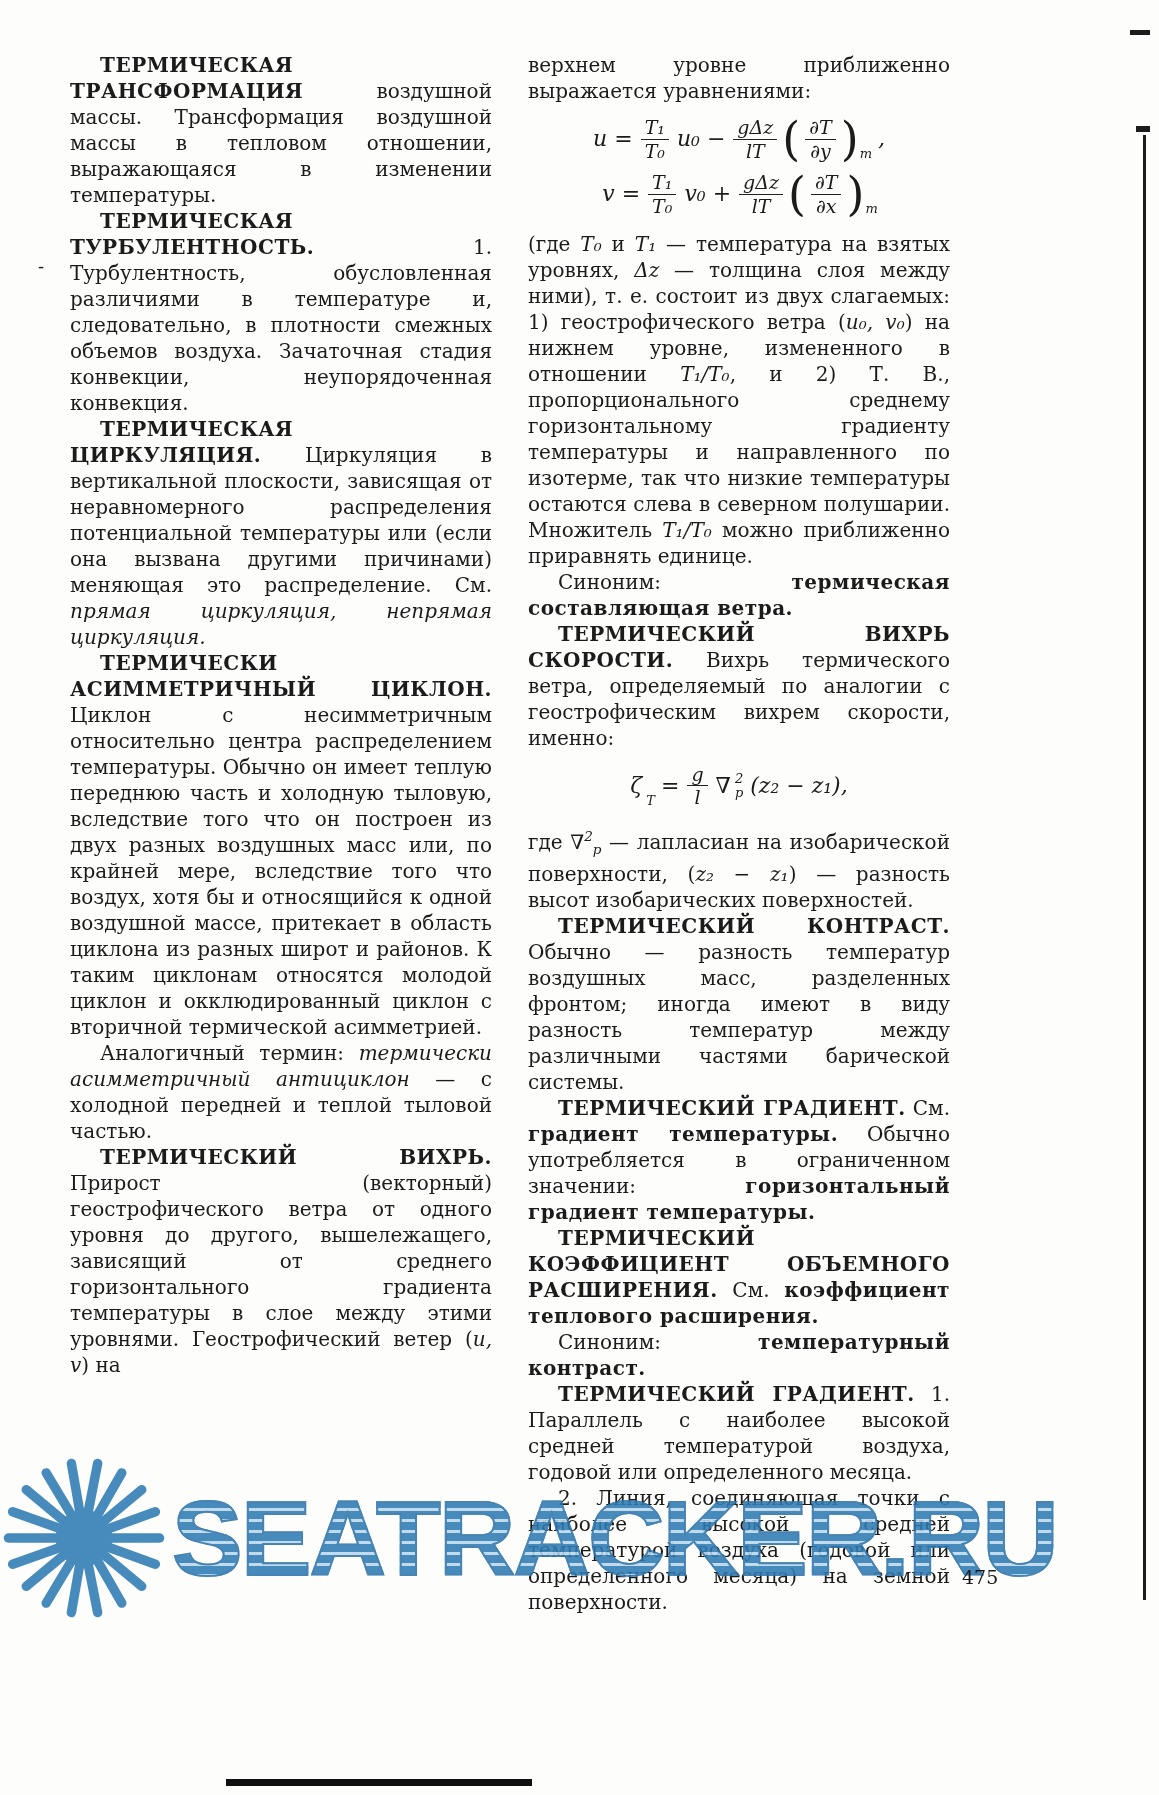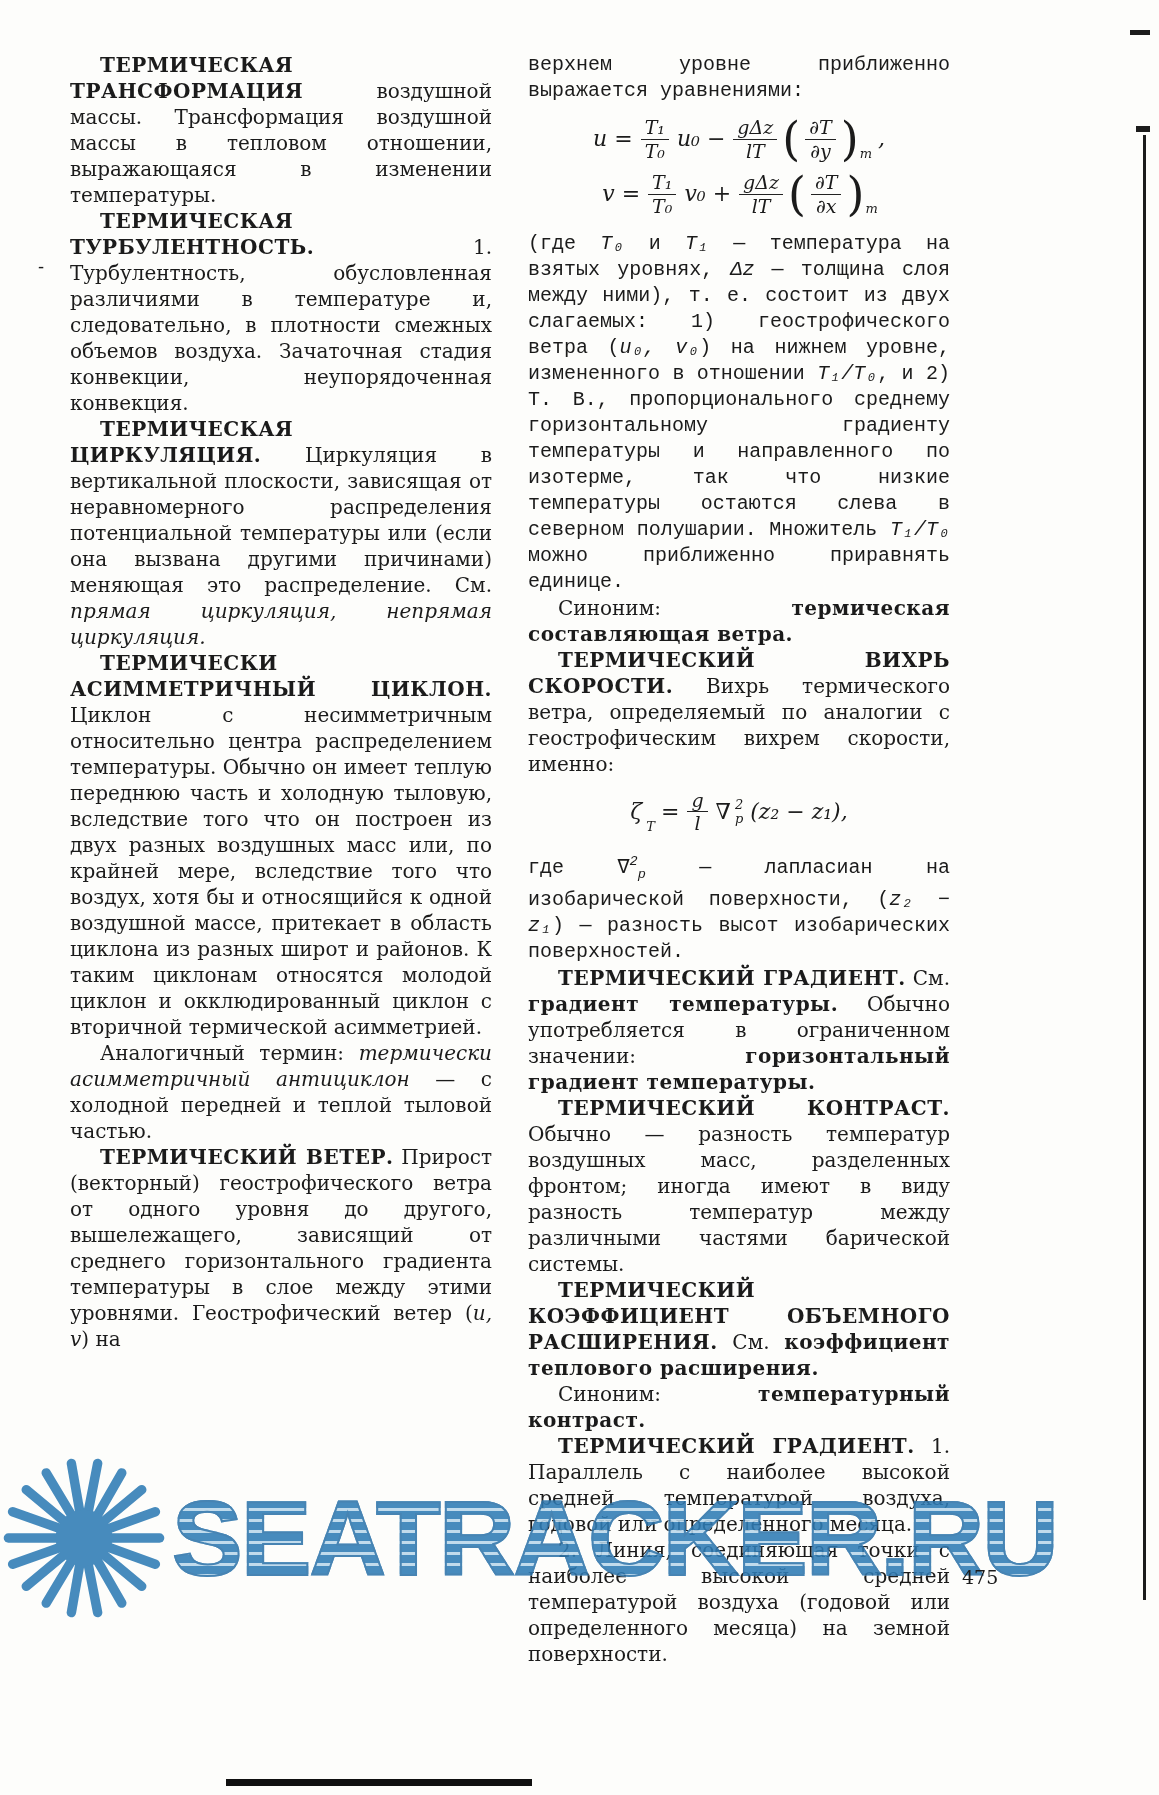--- a/index.html
+++ b/index.html
@@ -14,21 +14,21 @@
   }
   .text-area {
     position: absolute; top: 52px; left: 70px; width: 880px;
     display: flex; gap: 36px; z-index: 1;
   }
   .column {
     width: 422px; font-size: 20px; line-height: 26px;
     text-align: justify;
   }
   .para { text-indent: 30px; }
-  .para.noindent { text-indent: 0; font-family: Liberation Mono, monospace; }
+  .para.noindent { text-indent: 0; }
   .b { font-weight: bold; letter-spacing: 0.5px; }
   .i { font-style: italic; }
   sup, sub { font-size: 0.68em; font-style: italic; }
   
   .formula { margin: 12px 0 14px 0; font-style: italic; }
   .fline {
     display: flex; align-items: center; justify-content: center;
     margin: 9px 0; font-size: 22px;
   }
   .ft { margin: 0 4px; white-space: pre; }
@@ -71,21 +71,21 @@
 
 <div class="page">
 
   <div class="text-area">
     <div class="column">
         <p class="para"><span class="b">ТЕРМИЧЕСКАЯ ТРАНСФОРМАЦИЯ</span><span> воздушной массы. Трансформация воздушной массы в тепловом отношении, выражающаяся в изменении температуры.</span></p>
         <p class="para"><span class="b">ТЕРМИЧЕСКАЯ ТУРБУЛЕНТНОСТЬ.</span><span> 1. Турбулентность, обусловленная различиями в температуре и, следовательно, в плотности смежных объемов воздуха. Зачаточная стадия конвекции, неупорядоченная конвекция.</span></p>
         <p class="para"><span class="b">ТЕРМИЧЕСКАЯ ЦИРКУЛЯЦИЯ.</span><span> Циркуляция в вертикальной плоскости, зависящая от неравномерного распределения потенциальной температуры или (если она вызвана другими причинами) меняющая это распределение. См. </span><span class="i">прямая циркуляция, непрямая циркуляция.</span></p>
         <p class="para"><span class="b">ТЕРМИЧЕСКИ АСИММЕТРИЧНЫЙ ЦИКЛОН.</span><span> Циклон с несимметричным относительно центра распределением температуры. Обычно он имеет теплую переднюю часть и холодную тыловую, вследствие того что он построен из двух разных воздушных масс или, по крайней мере, вследствие того что воздух, хотя бы и относящийся к одной воздушной массе, притекает в область циклона из разных широт и районов. К таким циклонам относятся молодой циклон и окклюдированный циклон с вторичной термической асимметрией.</span></p>
         <p class="para"><span>Аналогичный термин: </span><span class="i">термически асимметричный антициклон</span><span> — с холодной передней и теплой тыловой частью.</span></p>
-        <p class="para"><span class="b">ТЕРМИЧЕСКИЙ ВЕТЕР.</span><span> Прирост (векторный) геострофического ветра от одного уровня до другого, вышележащего, зависящий от среднего горизонтального градиента температуры в слое между этими уровнями. Геострофический ветер (</span><span class="i">u, v</span><span>) на</span></p>
+        <p class="para"><span class="b">ТЕРМИЧЕСКИЙ ВИХРЬ.</span><span> Прирост (векторный) геострофического ветра от одного уровня до другого, вышележащего, зависящий от среднего горизонтального градиента температуры в слое между этими уровнями. Геострофический ветер (</span><span class="i">u, v</span><span>) на</span></p>
       </div>
     <div class="column">
         <p class="para noindent"><span>верхнем уровне приближенно выражается уравнениями:</span></p>
         <div class="formula">
           <div class="fline">
             <span class="ft">u =</span>
             <span class="frac">
               <span class="num">T₁</span>
               <span class="den">T₀</span>
             </span>
@@ -137,22 +137,22 @@
             </span>
             <span class="ft">∇</span>
             <span class="ss">
               <span>2</span>
               <span>p</span>
             </span>
             <span class="ft">(z₂ − z₁),</span>
           </div>
         </div>
         <p class="para noindent"><span>где </span><span class="i">∇</span><sup>2</sup><sub>p</sub><span> — лапласиан на изобарической поверхности, (</span><span class="i">z₂ − z₁</span><span>) — разность высот изобарических поверхностей.</span></p>
+        <p class="para"><span class="b">ТЕРМИЧЕСКИЙ КОНТРАСТ.</span><span> Обычно — разность температур воздушных масс, разделенных фронтом; иногда имеют в виду разность температур между различными частями барической системы.</span></p>
         <p class="para"><span class="b">ТЕРМИЧЕСКИЙ ГРАДИЕНТ.</span><span> См. </span><span class="b">градиент температуры.</span><span> Обычно употребляется в ограниченном значении: </span><span class="b">горизонтальный градиент температуры.</span></p>
-        <p class="para"><span class="b">ТЕРМИЧЕСКИЙ КОНТРАСТ.</span><span> Обычно — разность температур воздушных масс, разделенных фронтом; иногда имеют в виду разность температур между различными частями барической системы.</span></p>
         <p class="para"><span class="b">ТЕРМИЧЕСКИЙ КОЭФФИЦИЕНТ ОБЪЕМНОГО РАСШИРЕНИЯ.</span><span> См. </span><span class="b">коэффициент теплового расширения.</span></p>
         <p class="para"><span>Синоним: </span><span class="b">температурный контраст.</span></p>
         <p class="para"><span class="b">ТЕРМИЧЕСКИЙ ГРАДИЕНТ.</span><span> 1. Параллель с наиболее высокой средней температурой воздуха, годовой или определенного месяца.</span></p>
         <p class="para"><span>2. Линия, соединяющая точки с наиболее высокой средней температурой воздуха (годовой или определенного месяца) на земной поверхности.</span></p>
       </div>
   </div>
 
   <div class="margin-dash">-</div>
   <div class="edge-line"></div>
   <div class="corner-mark-1"></div>

